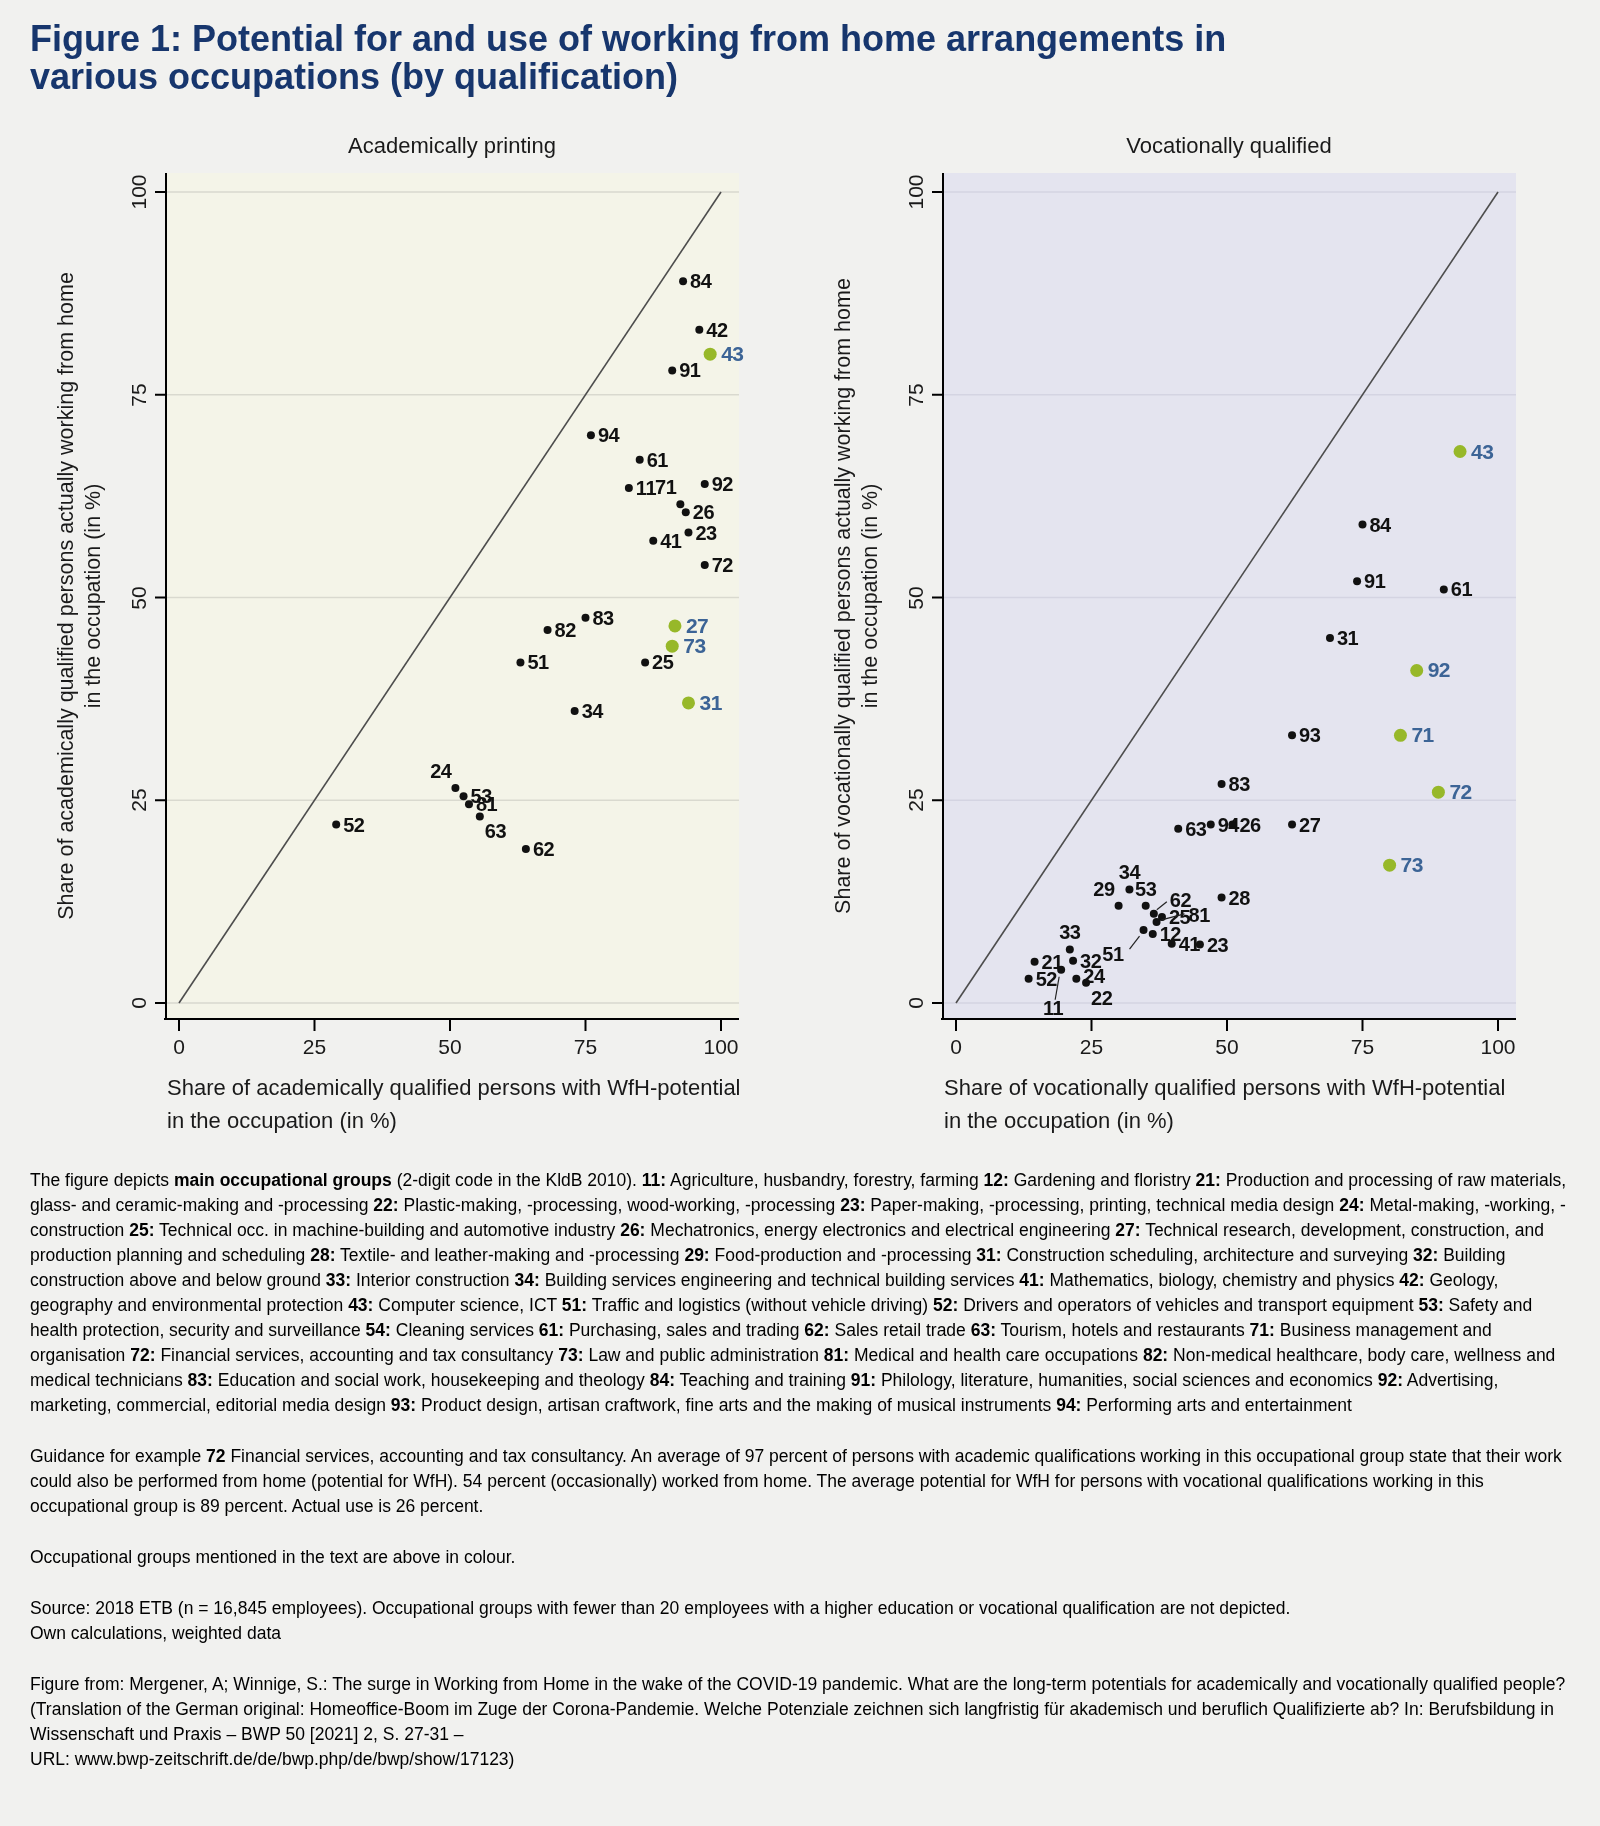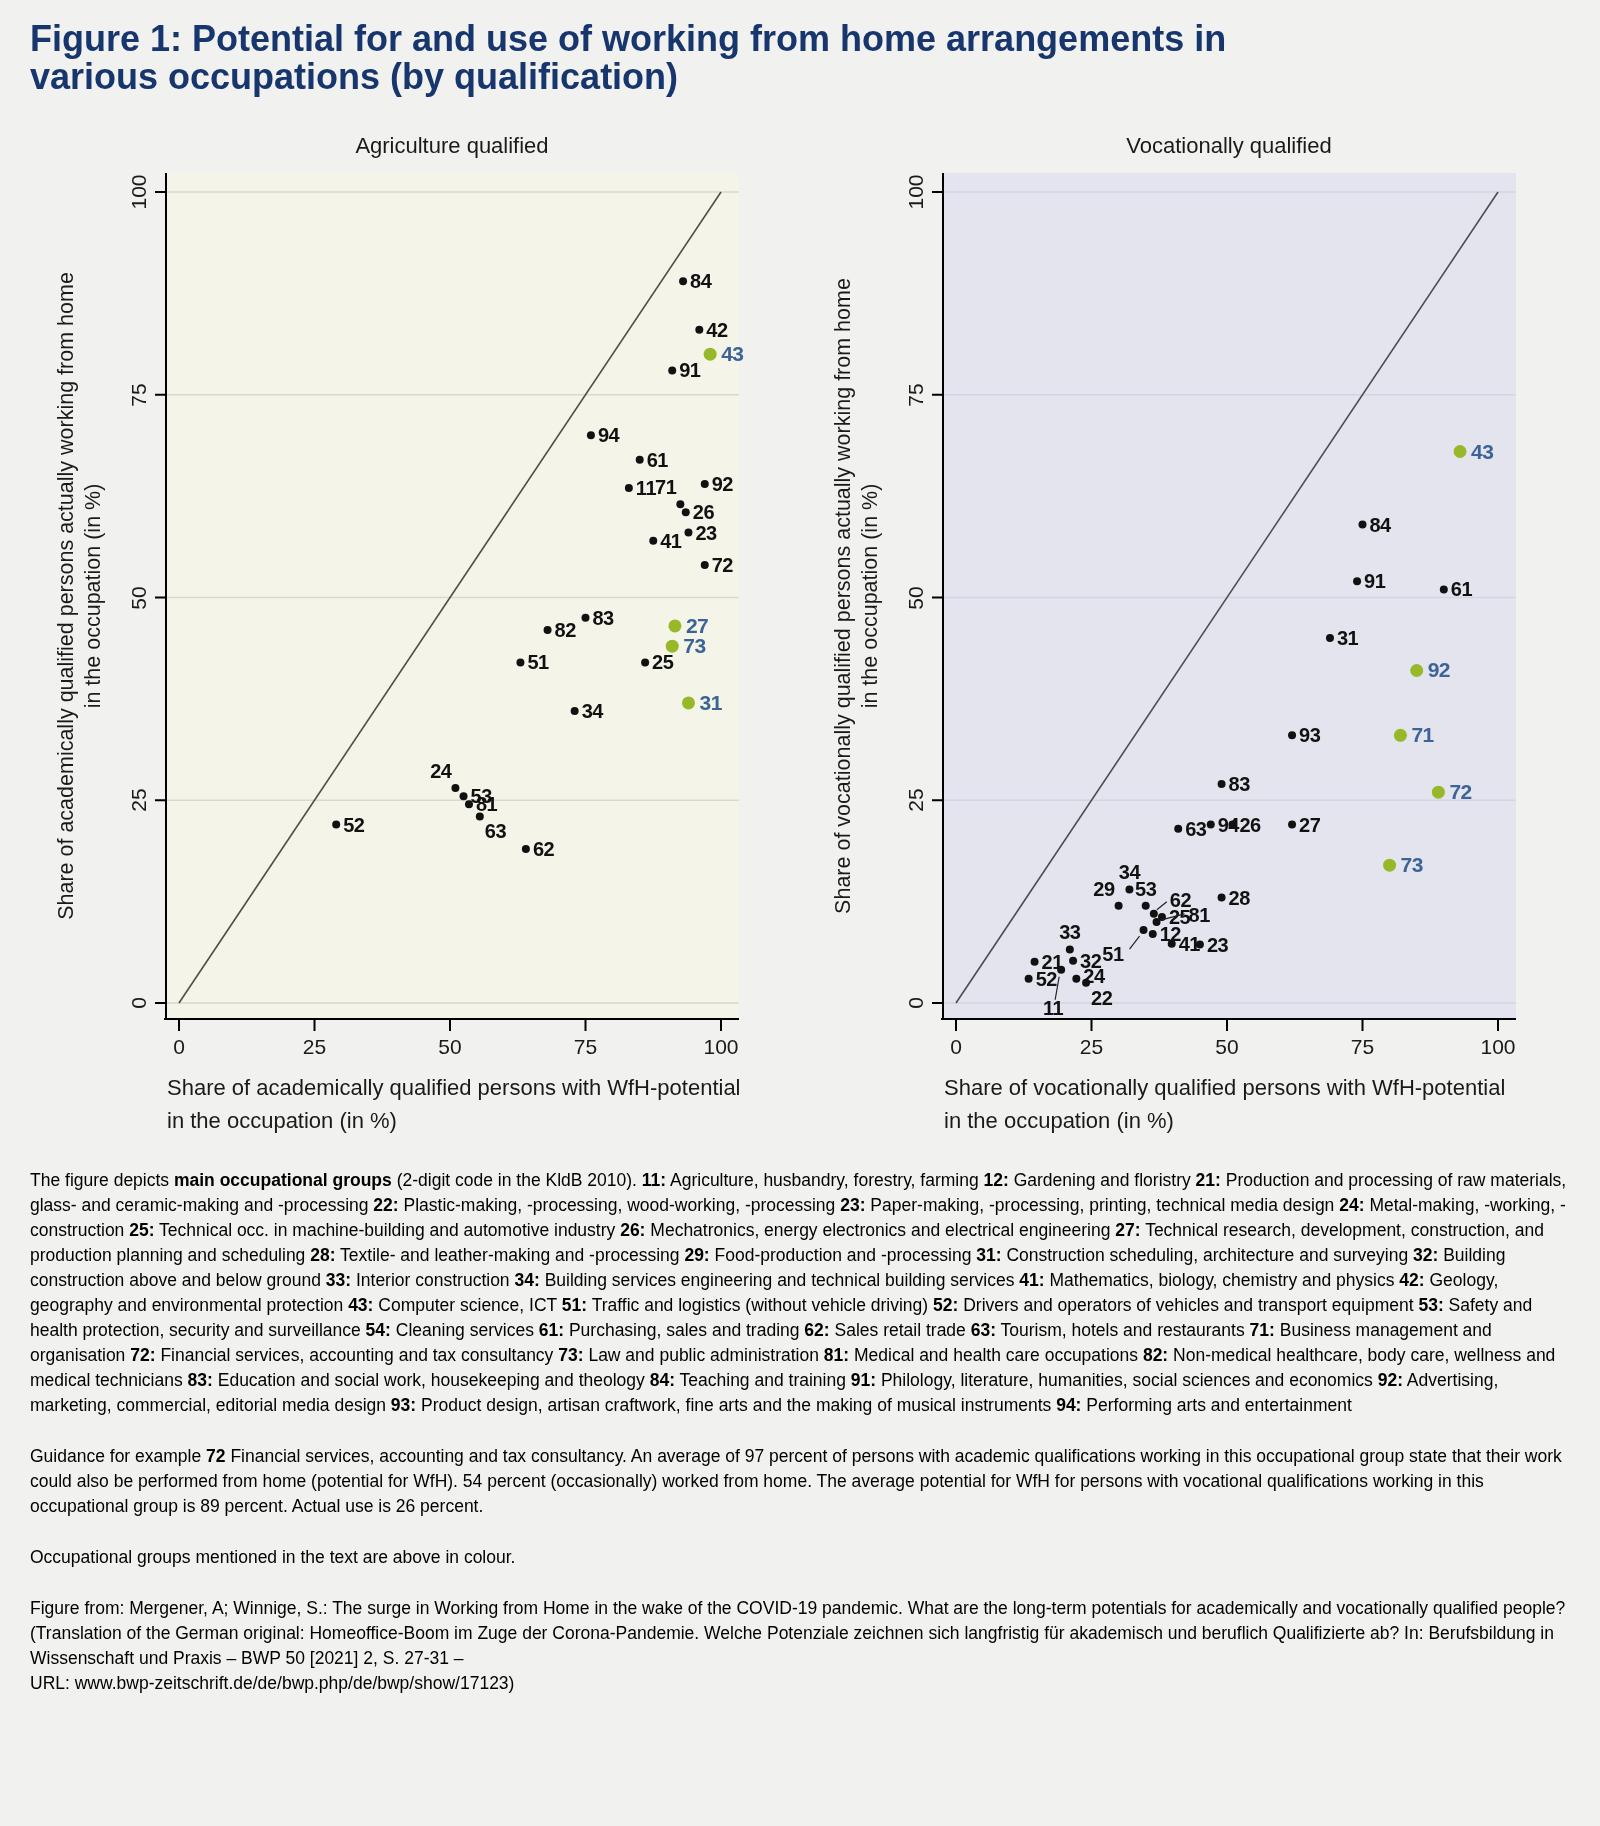--- a/index.html
+++ b/index.html
@@ -47,21 +47,21 @@
   .notes{position:absolute;left:30px;top:1168px;width:1548px;font-size:17.5px;line-height:25px;color:#000000;}
   .notes p{margin:0 0 26px 0;}
   .prewrap{white-space:pre-line;}
 </style>
 </head>
 <body>
 
 <div class="figtitle" style="color: rgb(23, 54, 109);">Figure 1: Potential for and use of working from home arrangements in various occupations (by qualification)</div>
 
 <div class="chart-block" id="cb0">
-  <div class="chart-title">Agriculture qualified</div>
+  <div class="chart-title">Academically printing</div>
   <div class="ylab">Share of academically qualified persons actually working from home
 in the occupation (in %)</div>
   <svg class="plot" width="574" height="847">
       <rect x="0" y="0" width="574" height="847" fill="#f4f4e8"></rect>
       <line x1="2" y1="830" x2="574" y2="830" stroke="#d9d9cf" stroke-width="1.4"></line>
       <line x1="-10" y1="830" x2="1" y2="830" stroke="#000000" stroke-width="2"></line>
       <line x1="14" y1="847" x2="14" y2="858" stroke="#000000" stroke-width="2"></line>
       <line x1="2" y1="627.25" x2="574" y2="627.25" stroke="#d9d9cf" stroke-width="1.4"></line>
       <line x1="-10" y1="627.25" x2="1" y2="627.25" stroke="#000000" stroke-width="2"></line>
       <line x1="149.5" y1="847" x2="149.5" y2="858" stroke="#000000" stroke-width="2"></line>
@@ -252,15 +252,17 @@
     <div class="xtick" style="left: 390.5px;">75</div>
     <div class="ytick" style="top: 208.75px;">75</div>
     <div class="xtick" style="left: 526px;">100</div>
     <div class="ytick" style="top: 6px;">100</div>
   </div>
 
 <div class="notes">
   <p id="note-occ"><span>The figure depicts </span><b>main occupational groups</b><span> (2-digit code in the KldB 2010). </span><b>11:</b><span> Agriculture, husbandry, forestry, farming </span><b>12:</b><span> Gardening and floristry </span><b>21:</b><span> Production and processing of raw materials, glass- and ceramic-making and -processing </span><b>22:</b><span> Plastic-making, -processing, wood-working, -processing </span><b>23:</b><span> Paper-making, -processing, printing, technical media design </span><b>24:</b><span> Metal-making, -working, -construction </span><b>25:</b><span> Technical occ. in machine-building and automotive industry </span><b>26:</b><span> Mechatronics, energy electronics and electrical engineering </span><b>27:</b><span> Technical research, development, construction, and production planning and scheduling </span><b>28:</b><span> Textile- and leather-making and -processing </span><b>29:</b><span> Food-production and -processing </span><b>31:</b><span> Construction scheduling, architecture and surveying </span><b>32:</b><span> Building construction above and below ground </span><b>33:</b><span> Interior construction </span><b>34:</b><span> Building services engineering and technical building services </span><b>41:</b><span> Mathematics, biology, chemistry and physics </span><b>42:</b><span> Geology, geography and environmental protection </span><b>43:</b><span> Computer science, ICT </span><b>51:</b><span> Traffic and logistics (without vehicle driving) </span><b>52:</b><span> Drivers and operators of vehicles and transport equipment </span><b>53:</b><span> Safety and health protection, security and surveillance </span><b>54:</b><span> Cleaning services </span><b>61:</b><span> Purchasing, sales and trading </span><b>62:</b><span> Sales retail trade </span><b>63:</b><span> Tourism, hotels and restaurants </span><b>71:</b><span> Business management and organisation </span><b>72:</b><span> Financial services, accounting and tax consultancy </span><b>73:</b><span> Law and public administration </span><b>81:</b><span> Medical and health care occupations </span><b>82:</b><span> Non-medical healthcare, body care, wellness and medical technicians </span><b>83:</b><span> Education and social work, housekeeping and theology </span><b>84:</b><span> Teaching and training </span><b>91:</b><span> Philology, literature, humanities, social sciences and economics </span><b>92:</b><span> Advertising, marketing, commercial, editorial media design </span><b>93:</b><span> Product design, artisan craftwork, fine arts and the making of musical instruments </span><b>94:</b><span> Performing arts and entertainment </span></p>
   <p id="note-guidance"><span>Guidance for example </span><b>72</b><span> Financial services, accounting and tax consultancy. An average of 97 percent of persons with academic qualifications working in this occupational group state that their work could also be performed from home (potential for WfH). 54 percent (occasionally) worked from home. The average potential for WfH for persons with vocational qualifications working in this occupational group is 89 percent. Actual use is 26 percent.</span></p>
   <p>Occupational groups mentioned in the text are above in colour.</p>
+  <p class="prewrap">Source: 2018 ETB (n = 16,845 employees). Occupational groups with fewer than 20 employees with a higher education or vocational qualification are not depicted.
+Own calculations, weighted data</p>
   <p class="prewrap">Figure from: Mergener, A; Winnige, S.: The surge in Working from Home in the wake of the COVID-19 pandemic. What are the long-term potentials for academically and vocationally qualified people? (Translation of the German original: Homeoffice-Boom im Zuge der Corona-Pandemie. Welche Potenziale zeichnen sich langfristig für akademisch und beruflich Qualifizierte ab? In: Berufsbildung in Wissenschaft und Praxis – BWP 50 [2021] 2, S. 27-31 –
 URL: www.bwp-zeitschrift.de/de/bwp.php/de/bwp/show/17123)</p>
 </div>
 
 </body></html>

